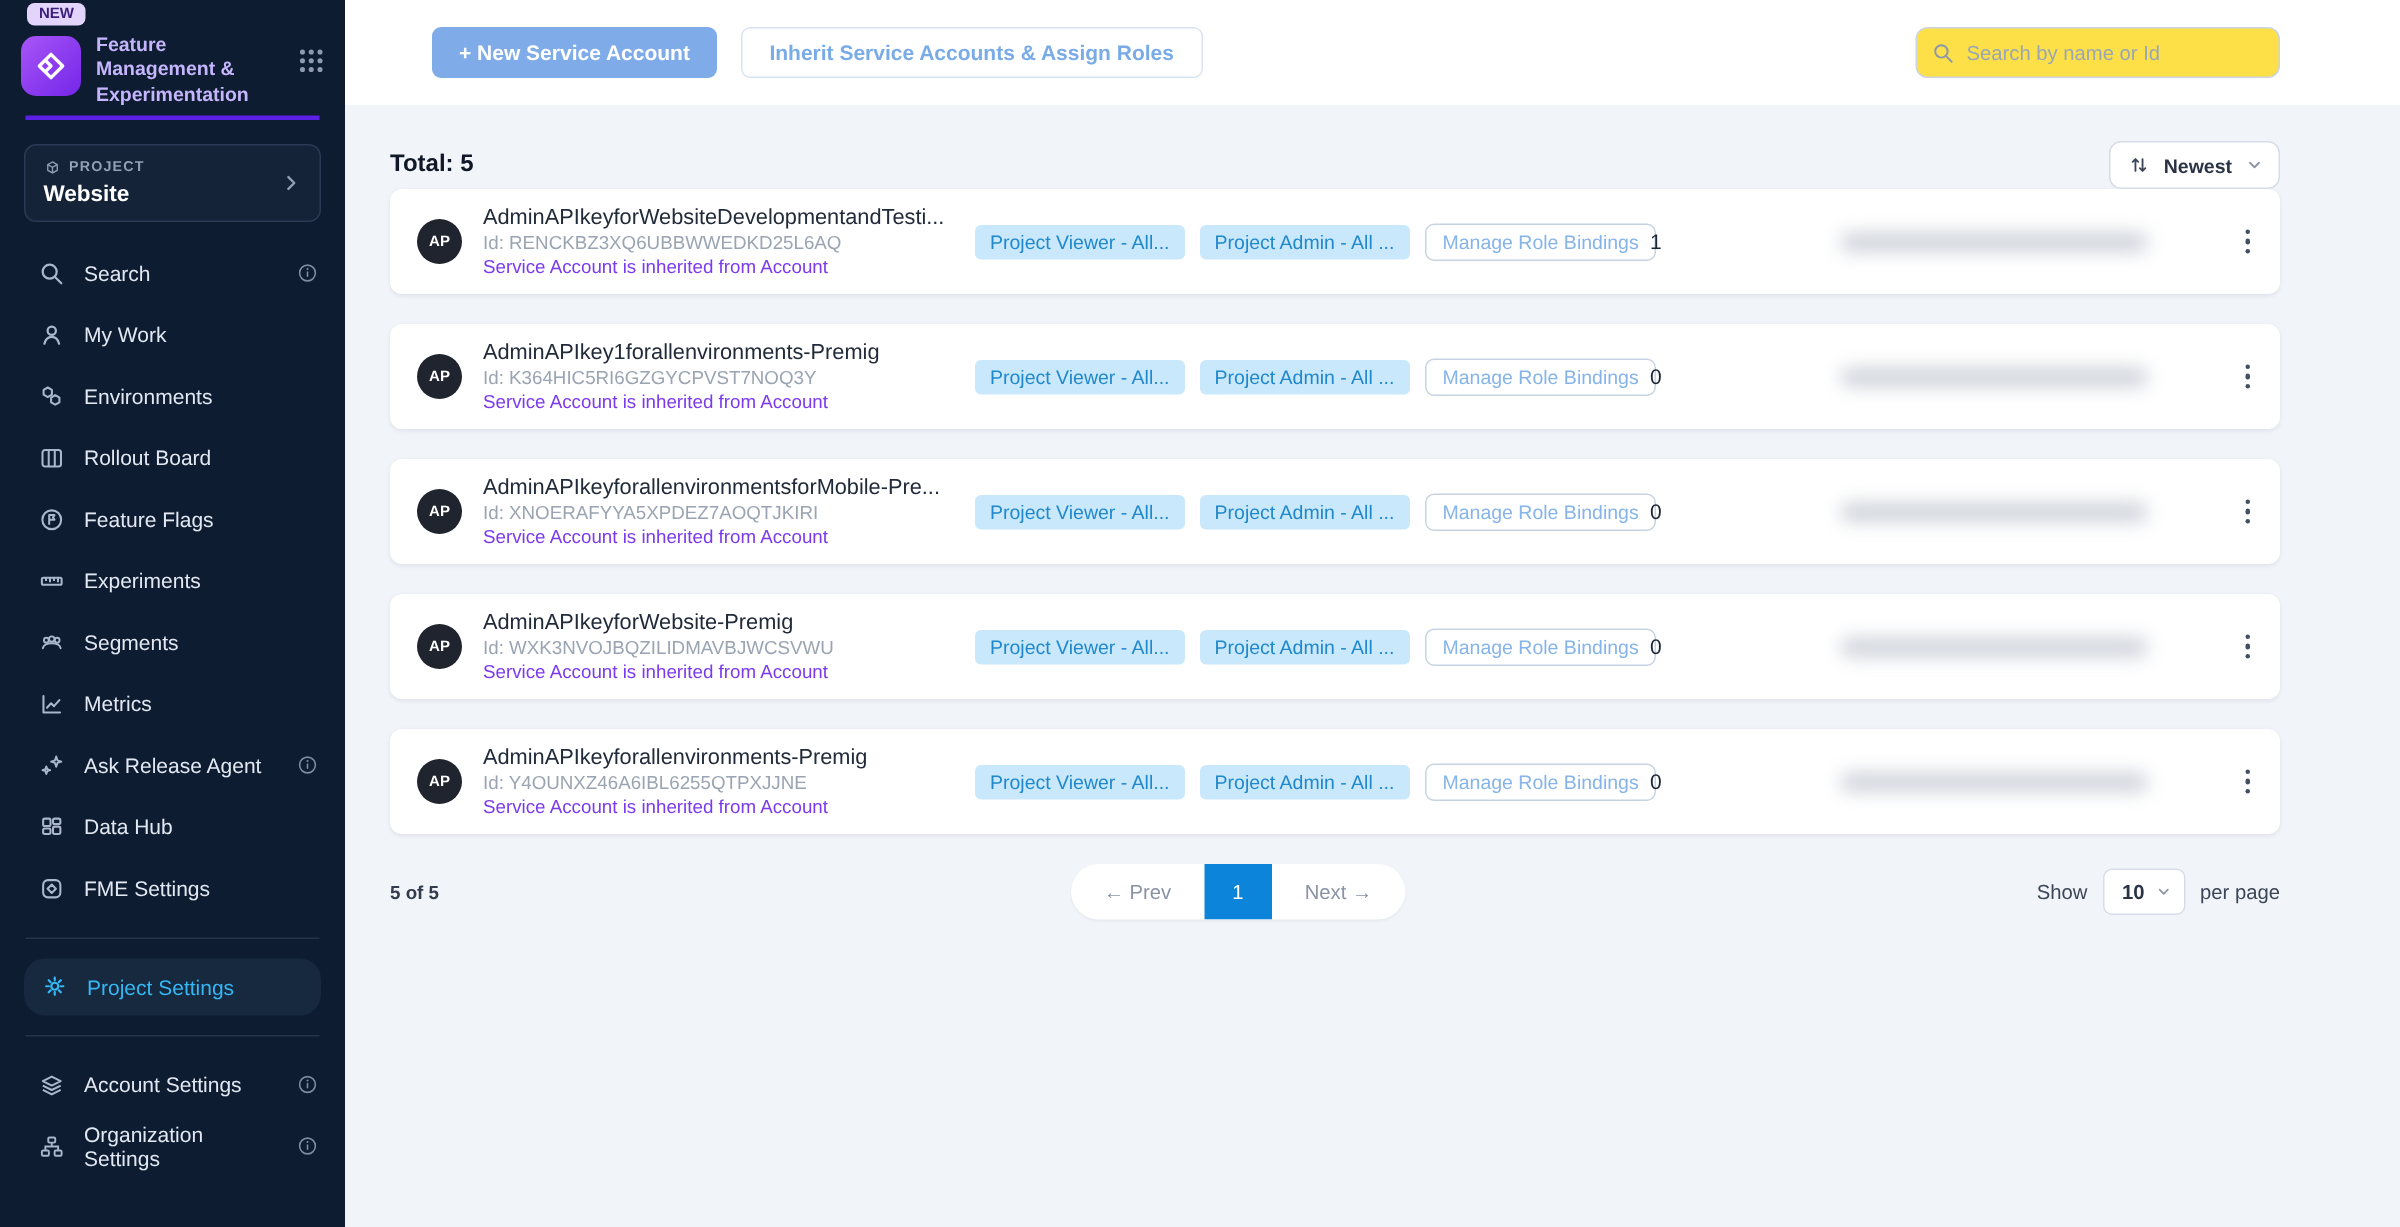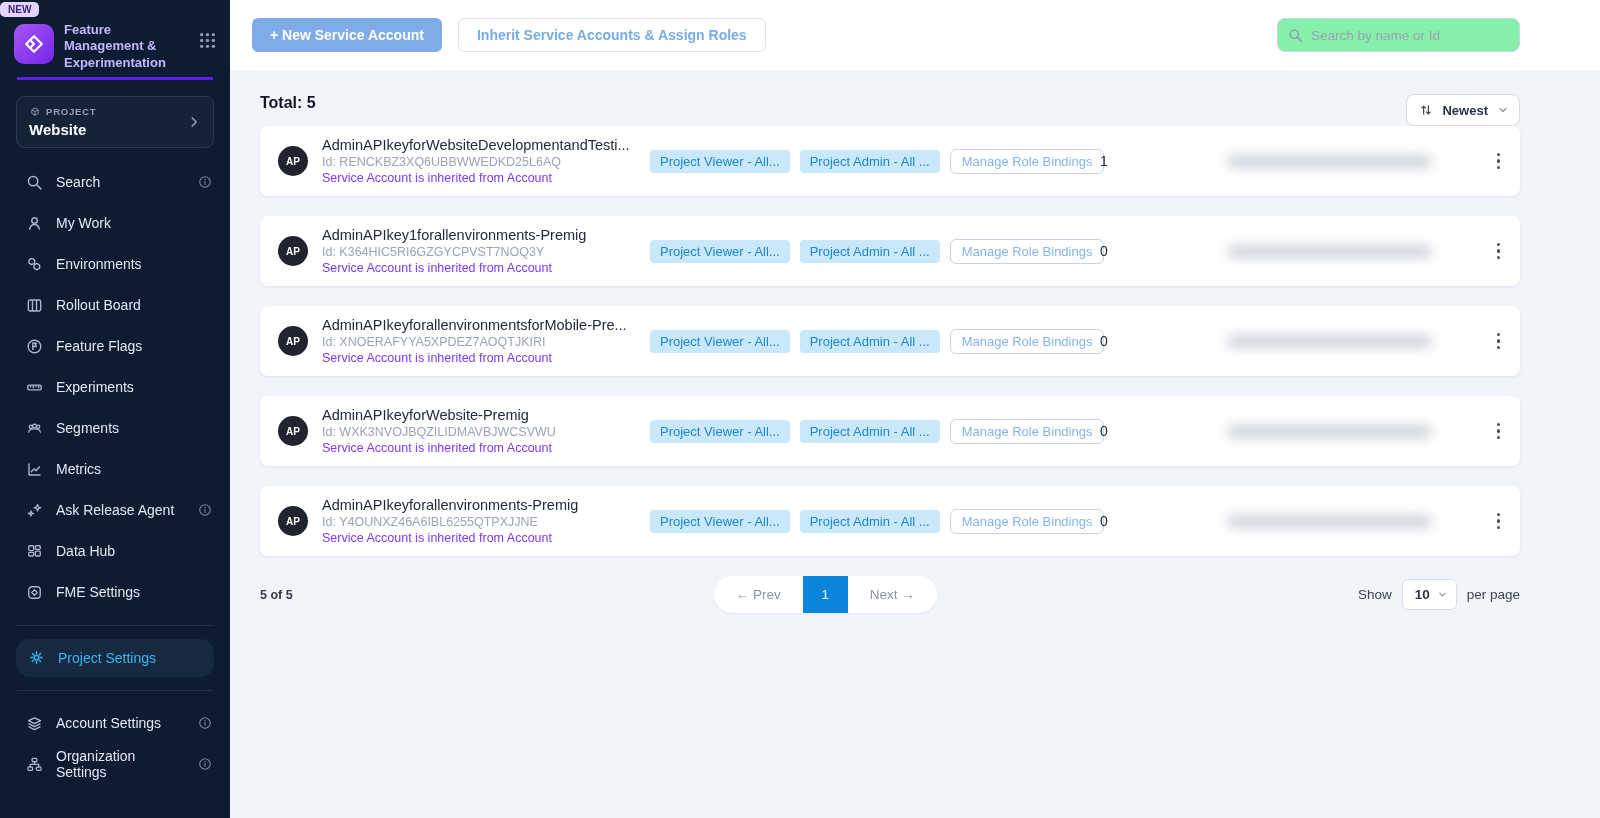--- a/index.html
+++ b/index.html
@@ -2,50 +2,50 @@
 <html><head>
 <meta charset="utf-8">
 <style>
   * { margin:0; padding:0; box-sizing:border-box; }
   html,body { width:1600px; height:818px; font-family:"Liberation Sans", sans-serif; background:#f1f4f9; overflow:hidden; }
   .app { display:flex; width:1600px; height:818px; }
 
   
   .sidebar { width:230px; flex:none; background:#0e1c31; color:#dde3ee; display:flex; flex-direction:column; }
   .brand { position:relative; padding:6px 14px 0; }
-  .new-badge { position:absolute; top:2px; left:0; background:#e2d4fb; color:#3d1c7a; font-size:10px; font-weight:bold; padding:2px 8px; border-radius:5px; z-index:2; }
+  .new-badge { position:absolute; top:2px; left:18px; background:#e2d4fb; color:#3d1c7a; font-size:10px; font-weight:bold; padding:2px 8px; border-radius:5px; z-index:2; }
   .brand-row { display:flex; align-items:flex-start; gap:10px; padding-top:10px; }
   .logo { width:40px; height:40px; border-radius:10px; background:linear-gradient(135deg,#a855f7,#7326e8); display:flex; align-items:center; justify-content:center; margin-top:8px; flex:none; }
   .brand-title { font-size:13px; font-weight:bold; color:#c4b5fd; line-height:1.25; width:116px; padding-top:6px; }
   .grid-btn { margin-left:auto; margin-top:16px; color:#8f9ab0; cursor:pointer; }
   .brand-underline { height:3px; background:#5b1fe6; margin:6px 3px 0; }
   .project-card { margin:16px 16px 0; background:#152338; border:1px solid #2a3a54; border-radius:8px; display:flex; align-items:center; padding:9px 12px; color:inherit; cursor:pointer; }
   .project-meta { flex:1; text-align:left; }
   .project-label-row { display:flex; align-items:center; gap:5px; font-size:9.5px; font-weight:bold; letter-spacing:.8px; color:#93a0b4; }
   .project-name { font-size:15px; font-weight:bold; color:#fff; margin-top:3px; }
   .nav { margin-top:14px; }
   .nav-item { height:41px; display:flex; align-items:center; gap:13px; padding:0 18px 0 26px; font-size:14px; color:#e2e8f2; cursor:pointer; }
   .nav-item .nicon { color:#aab6c9; display:flex; flex:none; }
   .info-btn { margin-left:auto; color:#7e8ba0; display:flex; cursor:pointer; }
   .divider { height:1px; background:#243349; margin:12px 17px; flex:none; }
   .active-item { margin:1px 16px; background:#16293f; border-radius:14px; height:38px; display:flex; align-items:center; gap:13px; padding:0 12px; color:#36b7f3; font-size:14px; cursor:pointer; }
   .active-item .nicon { color:#36b7f3; display:flex; }
 
   
   .main { flex:1; display:flex; flex-direction:column; background:#f1f4f9; }
   .topbar { height:70px; flex:none; background:#fff; display:flex; align-items:center; justify-content:space-between; padding:0 80px 0 22px; }
-  .topbar-left { display:flex; align-items:flex-end; gap:16px; }
+  .topbar-left { display:flex; align-items:flex-end; gap:16px;margin-left:36px; }
   .btn-primary { background:#7face8; color:#fff; font-size:14px; font-weight:bold; border:none; border-radius:6px; padding:9px 18px; cursor:pointer; font-family:inherit; }
   .btn-secondary { background:#fff; color:#79abe7; font-size:14px; font-weight:bold; border:1px solid #d9e4f3; border-radius:6px; padding:8px 18px; cursor:pointer; font-family:inherit; }
-  .search-box { width:243px; height:34px; background:#86efac; border:1px solid #cbd4e0; border-radius:8px; display:flex; align-items:center; gap:8px; padding:0 10px; color:#8c97a8; }
+  .search-box { width:243px; height:34px; background:#fde047; border:1px solid #cbd4e0; border-radius:8px; display:flex; align-items:center; gap:8px; padding:0 10px; color:#8c97a8; }
   .search-box input { border:none; outline:none; flex:1; font-size:13.5px; font-family:inherit; color:#333; background:transparent; }
   .search-box input::placeholder { color:#9aa6b4; }
 
   .content { padding:24px 80px 0 30px; flex:1; }
-  .toolbar { display:flex; align-items:flex-start; justify-content:space-between; }
+  .toolbar { display:flex; align-items:center; justify-content:space-between; }
   .total { font-size:16px; font-weight:bold; color:#101828; }
   .sort-btn { height:32px; background:#fff; border:1px solid #d7dde6; border-radius:8px; display:flex; align-items:center; gap:9px; padding:0 10px 0 12px; font-size:13px; font-weight:bold; color:#2b3444; cursor:pointer; font-family:inherit; }
   .sort-btn .chev { color:#8a94a6; display:flex; }
 
   .grid-cols { display:grid; grid-template-columns:372px 450px 127px 240px 1fr; align-items:center; }
   .thead { margin:56px 0 18px; padding:0 12px 0 18px; }
   .thead div { font-size:11px; font-weight:bold; color:#101828; letter-spacing:.4px; }
 
   .row-card { background:#fff; border-radius:8px; height:70px; margin-bottom:20px; padding:0 12px 0 18px; box-shadow:0 1px 3px rgba(20,30,55,.08); }
   .sa-cell { display:flex; align-items:center; gap:14px; min-width:0; }

